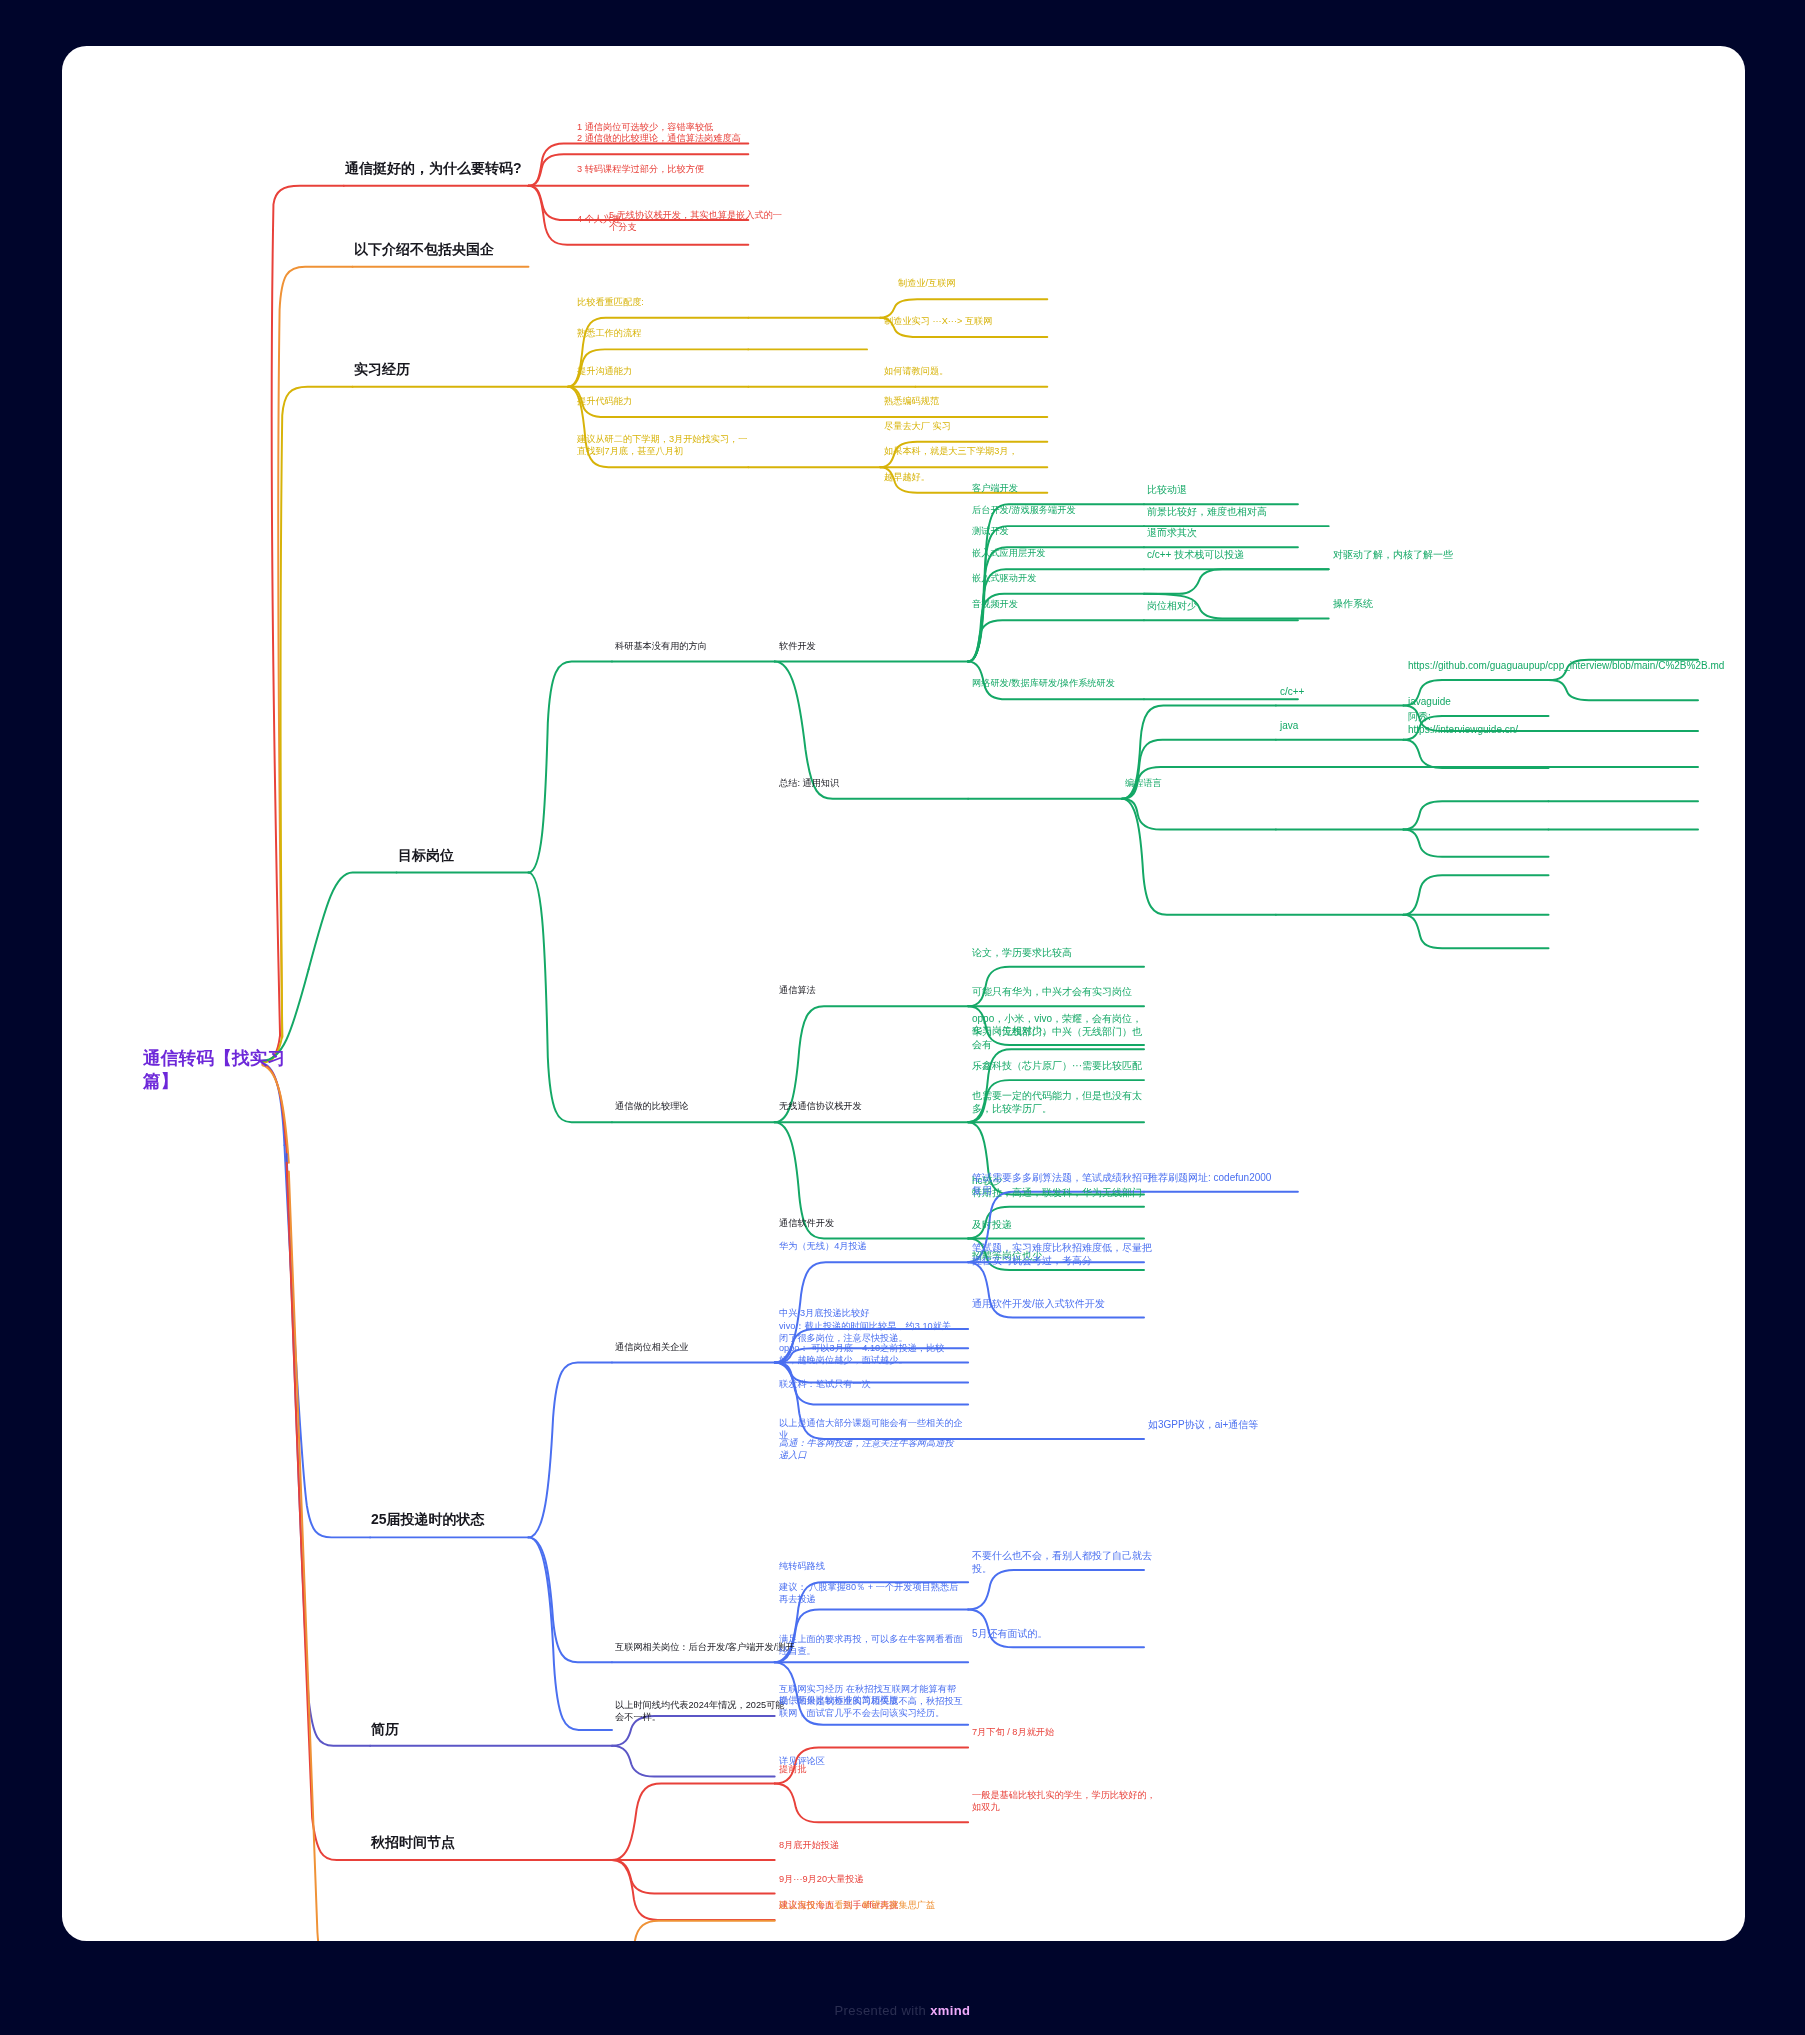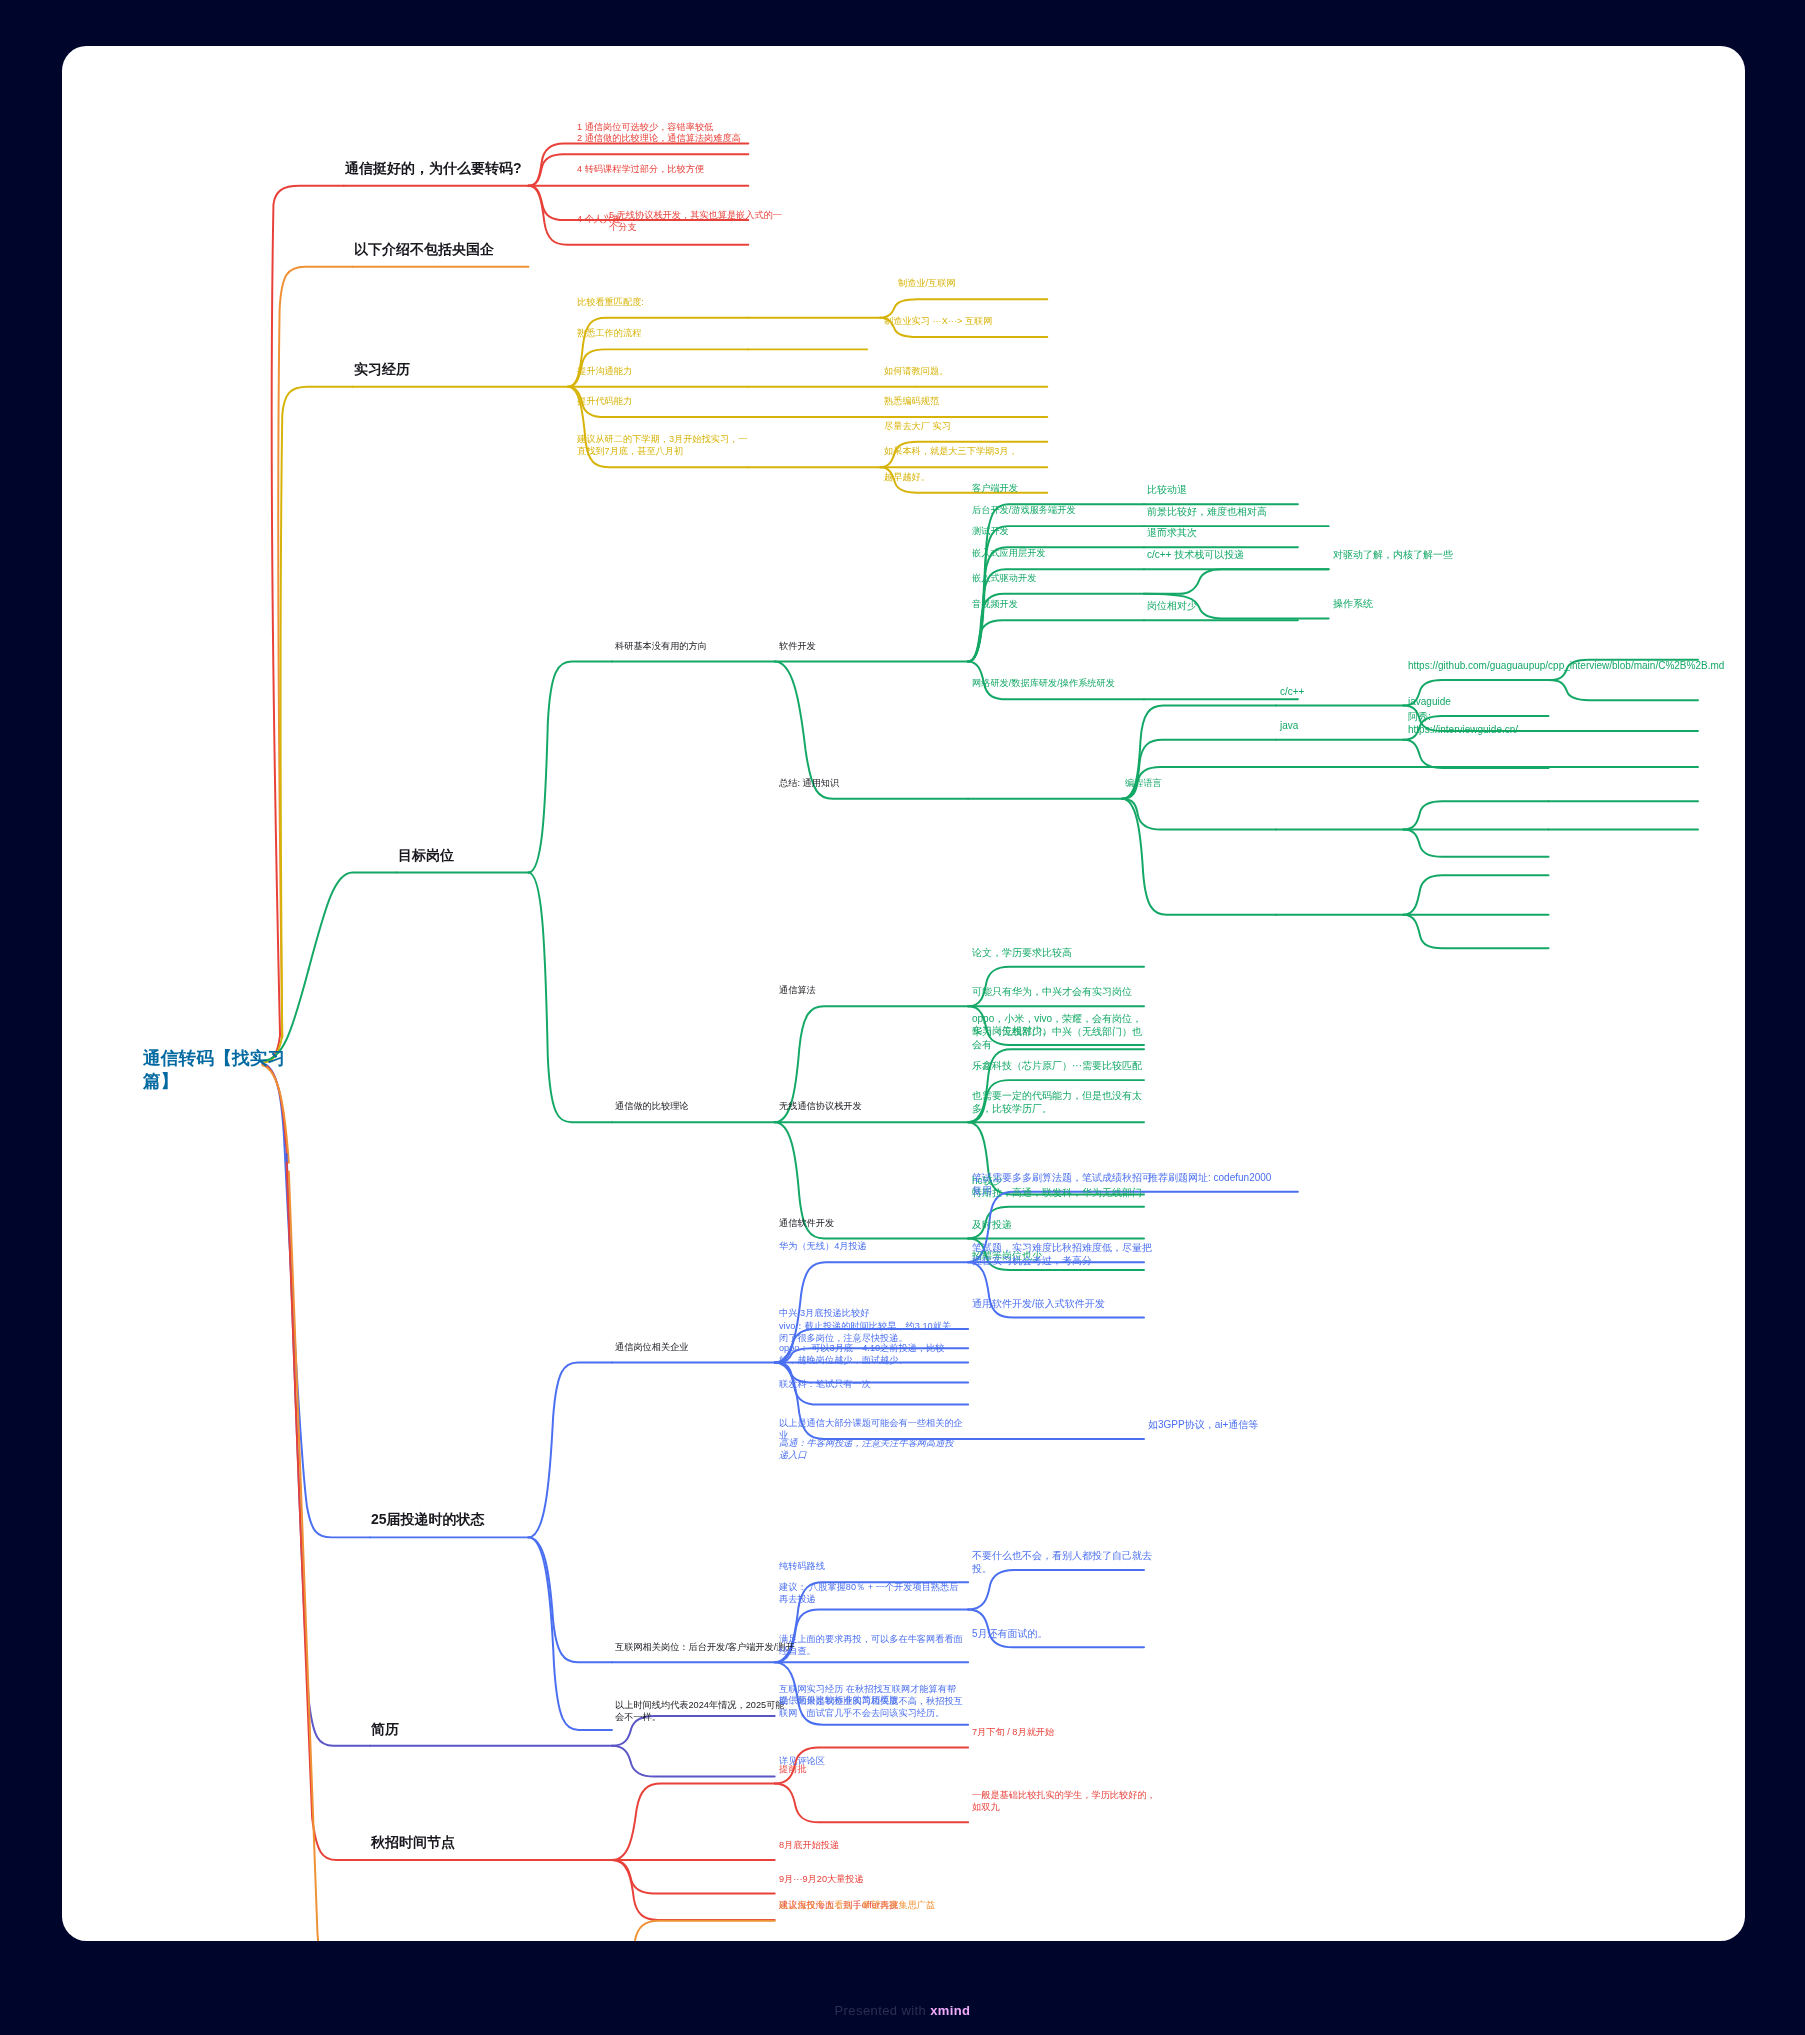--- a/index.html
+++ b/index.html
@@ -1,21 +1,21 @@
 <!DOCTYPE html>
 <html style="font-size:7px"><head>
 <meta charset="utf-8">
 <style>
   html,body{margin:0;padding:0;background:#00052b;}
   body{width:1806px;height:2035px;font-family:"Liberation Sans","DejaVu Sans",sans-serif;}
   #canvas{position:absolute;left:62px;top:46px;width:1683px;height:1895px;background:#ffffff;border-radius:24.6px;overflow:hidden;}
   #svgroot{position:absolute;left:0;top:0;width:1683px;height:1895px;}
   .node{position:absolute;box-sizing:border-box;}
   .node .txt{display:block;white-space:pre-wrap;line-height:1.30;}
-  .root{font-weight:bold;color:#0369a1;font-size:17.6px;letter-spacing:0.2px;}
+  .root{font-weight:bold;color:#6d28d9;font-size:17.6px;letter-spacing:0.2px;}
   .l1{font-size:14px;color:#16161d;font-weight:600;}
   .l2{font-size:9.2px;}
   .l3{font-size:9.2px;}
   .l4{font-size:10px;}
   .c-red{color:#e8413a;}
   .c-orange{color:#ef9236;}
   .c-yellow{color:#d7b308;}
   .c-green{color:#14a866;}
   .c-blue{color:#4a6ff0;}
   .c-dark{color:#18181f;}
@@ -210,21 +210,21 @@
   <div class="node l1 c-dark" style="left:283px;top:113px;width:185px;">
     <span class="txt">通信挺好的，为什么要转码?</span>
   </div>
   <div class="node l2 c-red" style="left:515px;top:76px;width:176px;">
       <span class="txt">1 通信岗位可选较少，容错率较低</span>
     </div>
   <div class="node l2 c-red" style="left:515px;top:87px;width:176px;">
       <span class="txt">2 通信做的比较理论，通信算法岗难度高</span>
     </div>
   <div class="node l2 c-red" style="left:515px;top:118px;width:176px;">
-      <span class="txt">4 转码课程学过部分，比较方便</span>
+      <span class="txt">3 转码课程学过部分，比较方便</span>
     </div>
   <div class="node l2 c-red" style="left:515px;top:141px;width:176px;margin-top:27px;">
       <span class="txt">4 个人兴趣</span>
     </div>
   <div class="node l2 c-red" style="left:515px;top:164px;width:176px;margin-left:32px;">
       <span class="txt">5 无线协议栈开发，其实也算是嵌入式的一个分支</span>
     </div>
 
   <div class="node l1 c-dark" style="left:292px;top:194px;width:185px;">
     <span class="txt">以下介绍不包括央国企</span>

